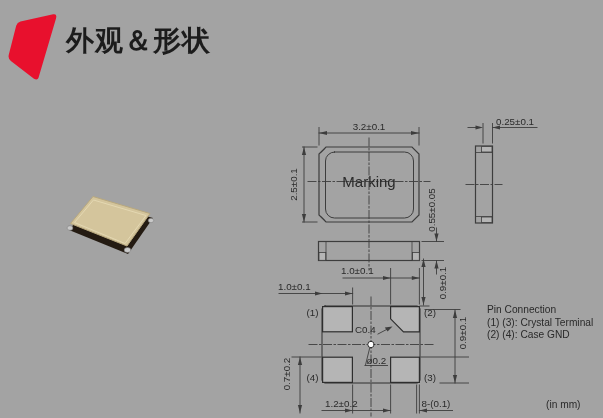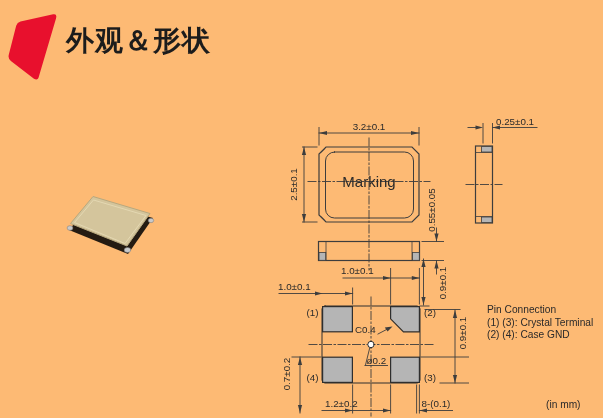--- a/index.html
+++ b/index.html
@@ -1,17 +1,17 @@
 <!DOCTYPE html>
 <html><head>
 <meta charset="utf-8">
 <style>
   html,body{margin:0;padding:0;background:#ffffff;}
   .stage{
-    position:relative;width:603px;height:418px;background:#fdba74;overflow:hidden;
+    position:relative;width:603px;height:418px;background:#a3a3a3;overflow:hidden;
     font-family:"Liberation Sans", sans-serif;
   }
   .header{position:absolute;left:0;top:0;width:100%;height:90px;}
   .logo{position:absolute;left:8px;top:11px;}
   .page-title{
     position:absolute;left:66px;top:22px;margin:0;
     font-size:28px;font-weight:600;color:#1c1c1c;letter-spacing:1px;
     font-family:"Liberation Sans", sans-serif;
   }
   .photo{position:absolute;left:0;top:150px;}

